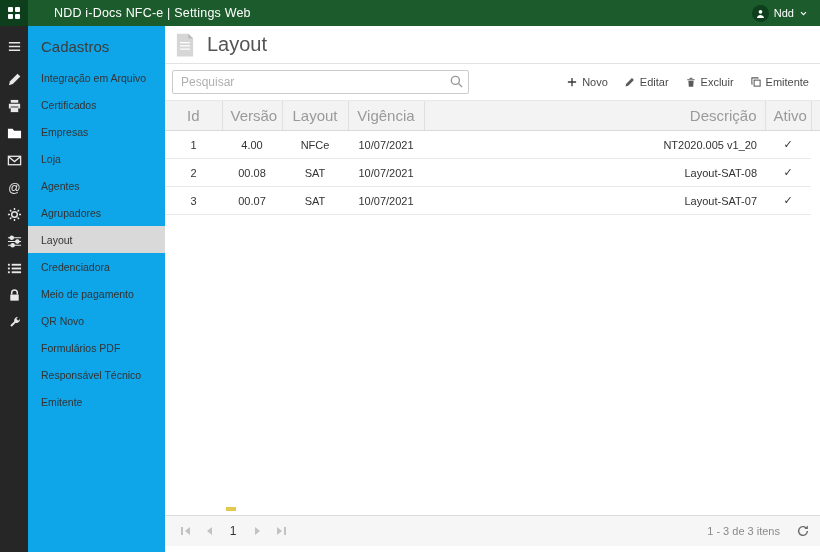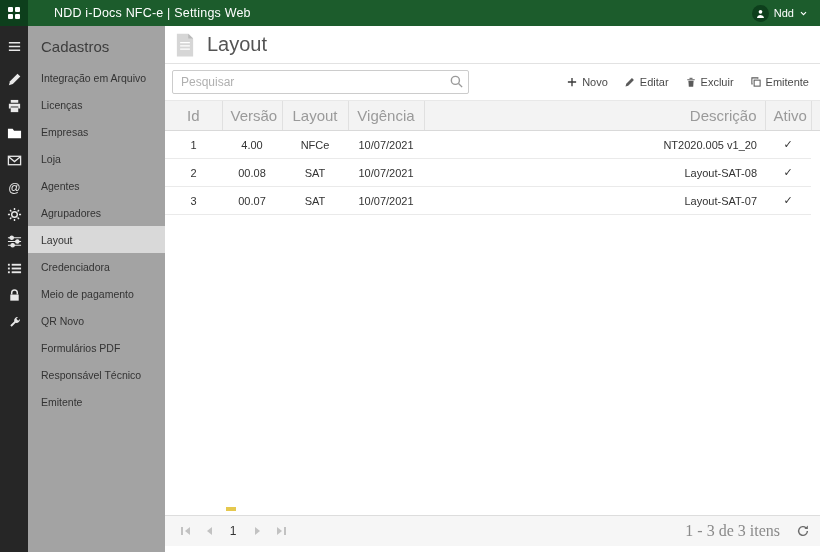--- a/index.html
+++ b/index.html
@@ -21,21 +21,21 @@
   
   .shell { display:flex; height:526px; }
 
   
   .rail { width:28px; background:#262626; display:flex; flex-direction:column; align-items:center; padding-top:7px; flex:0 0 28px; }
   .rail-item { width:28px; height:27px; display:flex; align-items:center; justify-content:center; cursor:pointer; }
   .rail-item svg { width:15px; height:15px; display:block; }
   .rail-item:first-child { margin-bottom:6px; }
 
   
-  .sidebar { width:137px; background:#a3a3a3; flex:0 0 137px; display:flex; flex-direction:column; }
+  .sidebar { width:137px; background:#0ea5e9; flex:0 0 137px; display:flex; flex-direction:column; }
   .sidebar-header { font-size:15px; color:#3d3d3d; padding:12px 13px 9px; }
   #sidebar-list { list-style:none; }
   #sidebar-list li { font-size:10.5px; color:#333; padding:7.5px 13px; cursor:pointer; }
   #sidebar-list li.active { background:#d9d9d9; }
 
   
   .main { flex:1; display:flex; flex-direction:column; background:#fff; position:relative; min-width:0; }
   .page-header { height:38px; display:flex; align-items:center; gap:9px; padding:0 7px; border-bottom:1px solid #e2e2e2; flex:0 0 38px; }
   .page-icon svg { width:26px; height:26px; display:block; }
   .page-title { font-size:20px; color:#545454; font-weight:400; }
@@ -62,21 +62,21 @@
   td.check { font-weight:700; }
 
   
   .pager { margin-top:auto; margin-bottom:6px; height:31px; background:#f6f6f6; border-top:1px solid #ddd; display:flex; align-items:center; padding:0 8px; flex:0 0 31px; }
   .pg-btn { width:24px; height:24px; display:flex; align-items:center; justify-content:center; gap:2px; background:none; border:0; cursor:default; }
   .tri { width:0; height:0; border-top:4px solid transparent; border-bottom:4px solid transparent; }
   .tri-left { border-right:5px solid #c2c2c2; }
   .tri-right { border-left:5px solid #c2c2c2; }
   .pbar { width:2px; height:8px; background:#c2c2c2; }
   .pg-current { min-width:20px; height:22px; display:flex; align-items:center; justify-content:center; font-size:12px; color:#333; margin:0 2px; cursor:pointer; }
-  .pager-info { margin-left:auto; font-size:16px; color:#8a8a8a;font-family:Liberation Serif, serif; }
+  .pager-info { margin-left:auto; font-size:11px; color:#8a8a8a; }
   .refresh-btn { background:none; border:0; margin-left:14px; cursor:pointer; width:18px; height:18px; display:flex; align-items:center; justify-content:center; }
   .refresh-btn svg { width:14px; height:14px; display:block; }
 
   .artifact { position:absolute; left:61px; bottom:41px; width:10px; height:4px; background:#e5c84e; }
 </style>
 </head>
 <body>
 
 <header class="topbar">
   <div class="waffle">
@@ -181,21 +181,21 @@
         <svg viewBox="0 0 16 16">
           <path fill="#e8e8e8" d="M13.8 4.2a3.7 3.7 0 0 1-4.6 4.1L5 12.5 3.5 11l4.2-4.2a3.7 3.7 0 0 1 4.1-4.6L9.9 4.1l2 2z"></path>
         </svg>
       </div>
     </nav>
 
   <aside class="sidebar">
     <div class="sidebar-header">Cadastros</div>
     <ul id="sidebar-list">
         <li class="">Integração em Arquivo</li>
-        <li class="">Licenças</li>
+        <li class="">Certificados</li>
         <li class="">Empresas</li>
         <li class="">Loja</li>
         <li class="">Agentes</li>
         <li class="">Agrupadores</li>
         <li class="active">Layout</li>
         <li class="">Credenciadora</li>
         <li class="">Meio de pagamento</li>
         <li class="">QR Novo</li>
         <li class="">Formulários PDF</li>
         <li class="">Responsável Técnico</li>

